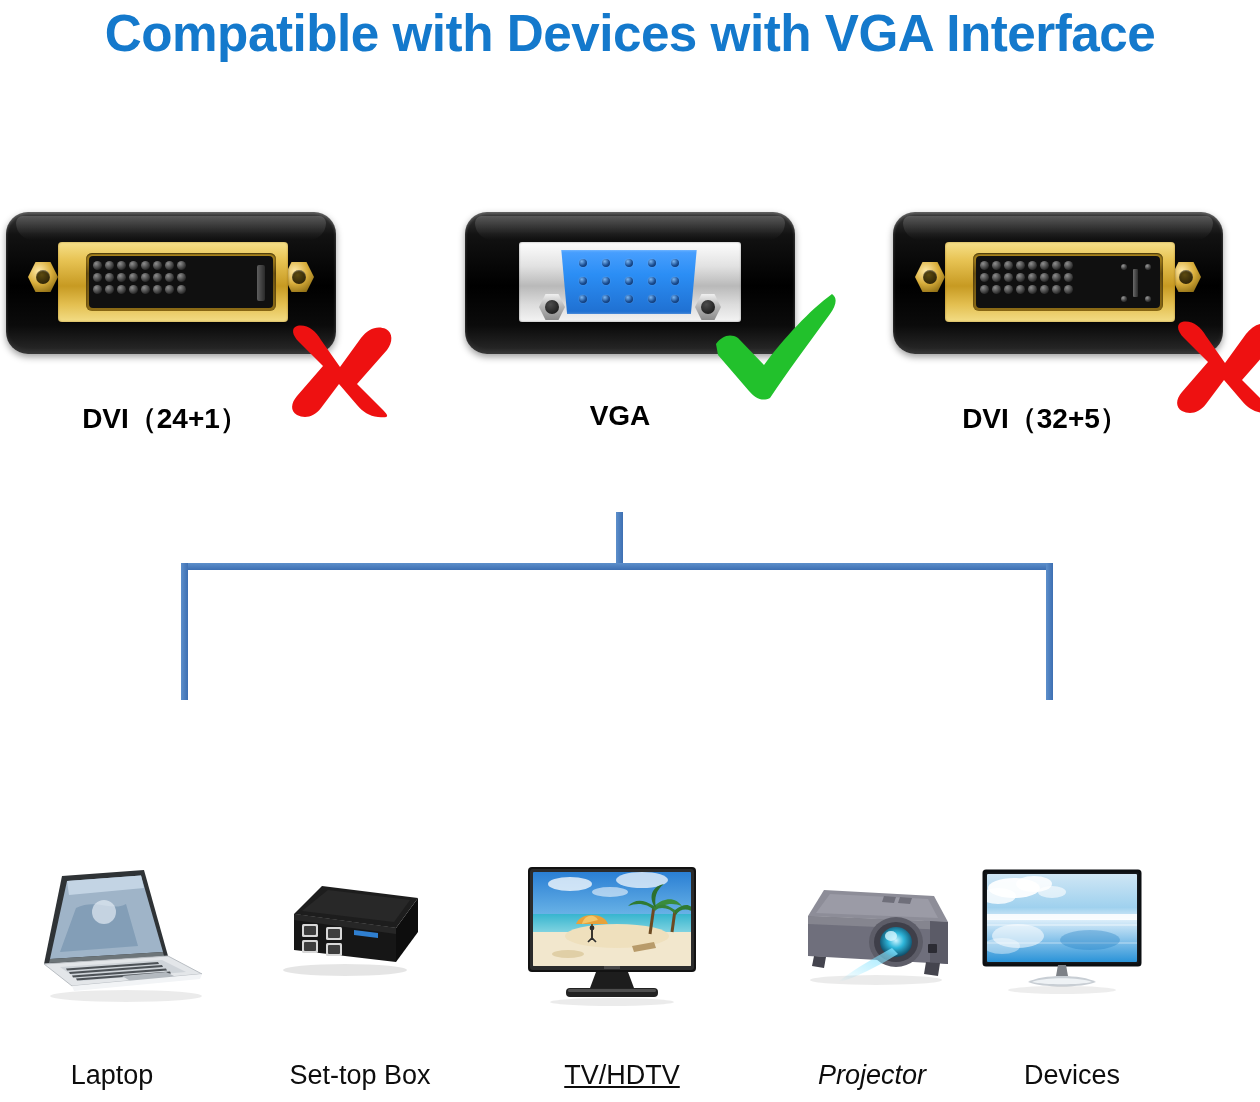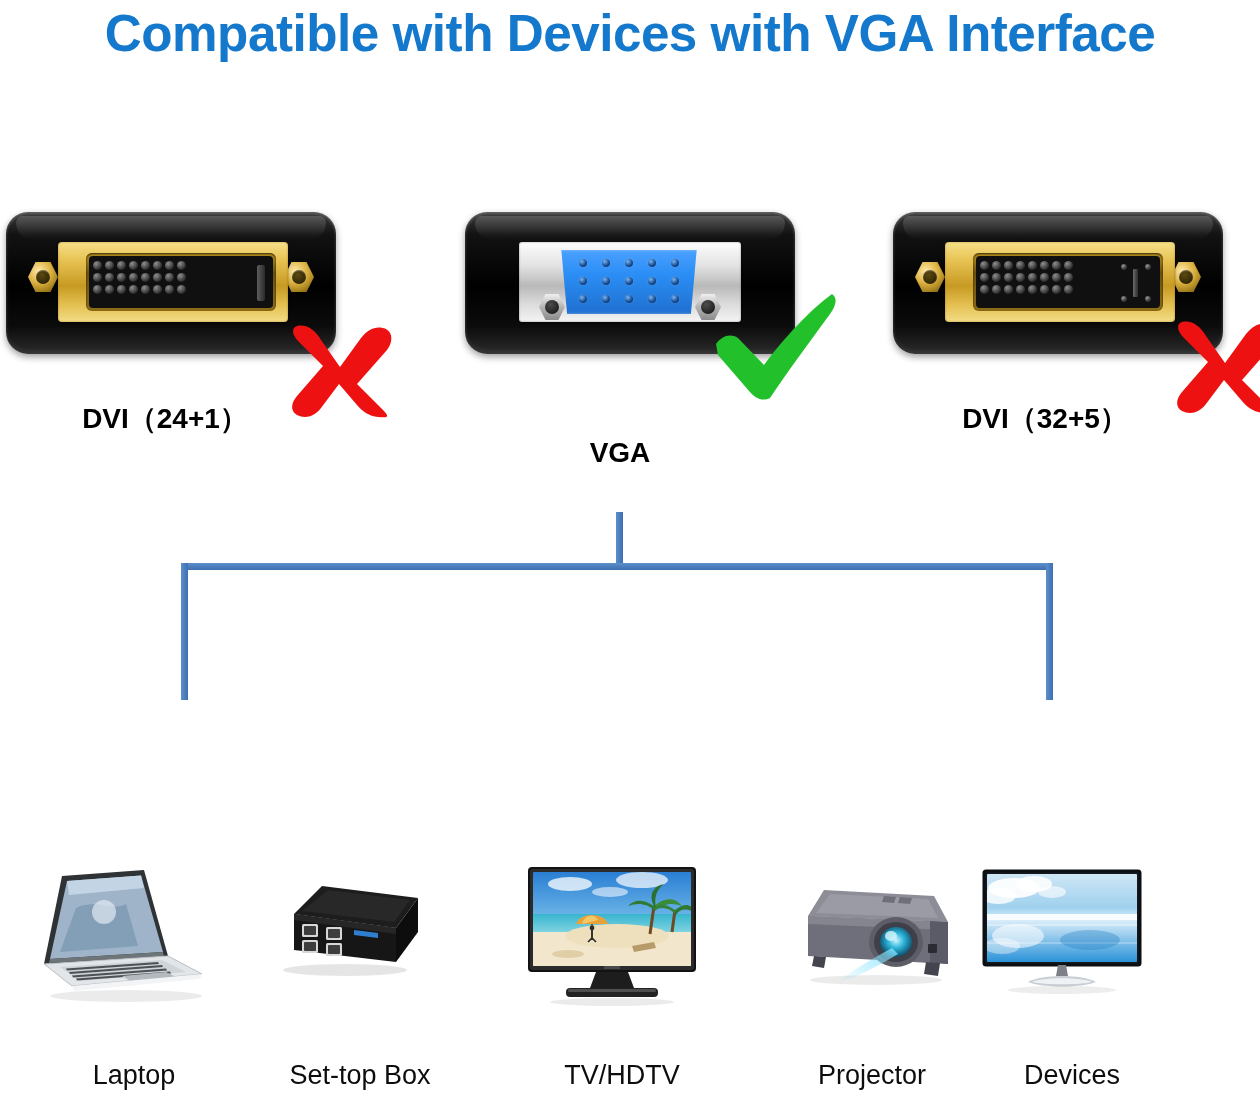--- a/index.html
+++ b/index.html
@@ -113,21 +113,21 @@
   #mark-x1{left:283px;top:322px;width:114px;height:98px;}
   #mark-x2{left:1168px;top:318px;width:114px;height:98px;}
   #mark-check{left:714px;top:292px;width:124px;height:110px;}
 
   
   .conn-label{
     position:absolute;top:400px;width:330px;text-align:center;
     font-size:28px;font-weight:bold;color:#000000;white-space:nowrap;
   }
   #lbl-dvi1{left:0px;}
-  #lbl-vga{left:455px;margin-top:37px;}
+  #lbl-vga{left:455px;}
   #lbl-dvi5{left:880px;}
 
   
   #bracket{position:absolute;left:0;top:500px;width:1260px;height:230px;}
   .bline{position:absolute;background:linear-gradient(180deg,#5d8fcb,#3d6fb2);}
   .bline.v{background:linear-gradient(90deg,#5d8fcb,#3d6fb2);}
   #b-stem{left:616px;top:12px;width:7px;height:58px;}
   #b-bar{left:181px;top:63px;width:872px;height:7px;}
   #b-left{left:181px;top:63px;width:7px;height:137px;}
   #b-right{left:1046px;top:63px;width:7px;height:137px;}
@@ -137,24 +137,24 @@
   #dev-laptop{left:22px;}
   #dev-settop{left:260px;}
   #dev-tv{left:522px;}
   #dev-proj{left:772px;}
   #dev-mon{left:972px;}
 
   .dev-label{
     position:absolute;top:1060px;width:200px;text-align:center;
     font-size:27px;color:#0d0d0d;white-space:nowrap;
   }
-  #lab-laptop{left:34px;text-align:center;}
+  #lab-laptop{left:12px;text-align:center;}
   #lab-settop{left:260px;}
-  #lab-tv{left:522px;}
-  #lab-proj{left:772px;}
+  #lab-tv{left:522px;text-decoration:underline;}
+  #lab-proj{left:772px;font-style:italic;}
   #lab-mon{left:972px;}
 </style>
 </head>
 <body>
 
 <div id="title">Compatible with Devices with VGA Interface</div>
 
 <div class="conn-slot" id="slot-dvi1">
   <div class="shell">
     <div class="screw left"></div>

